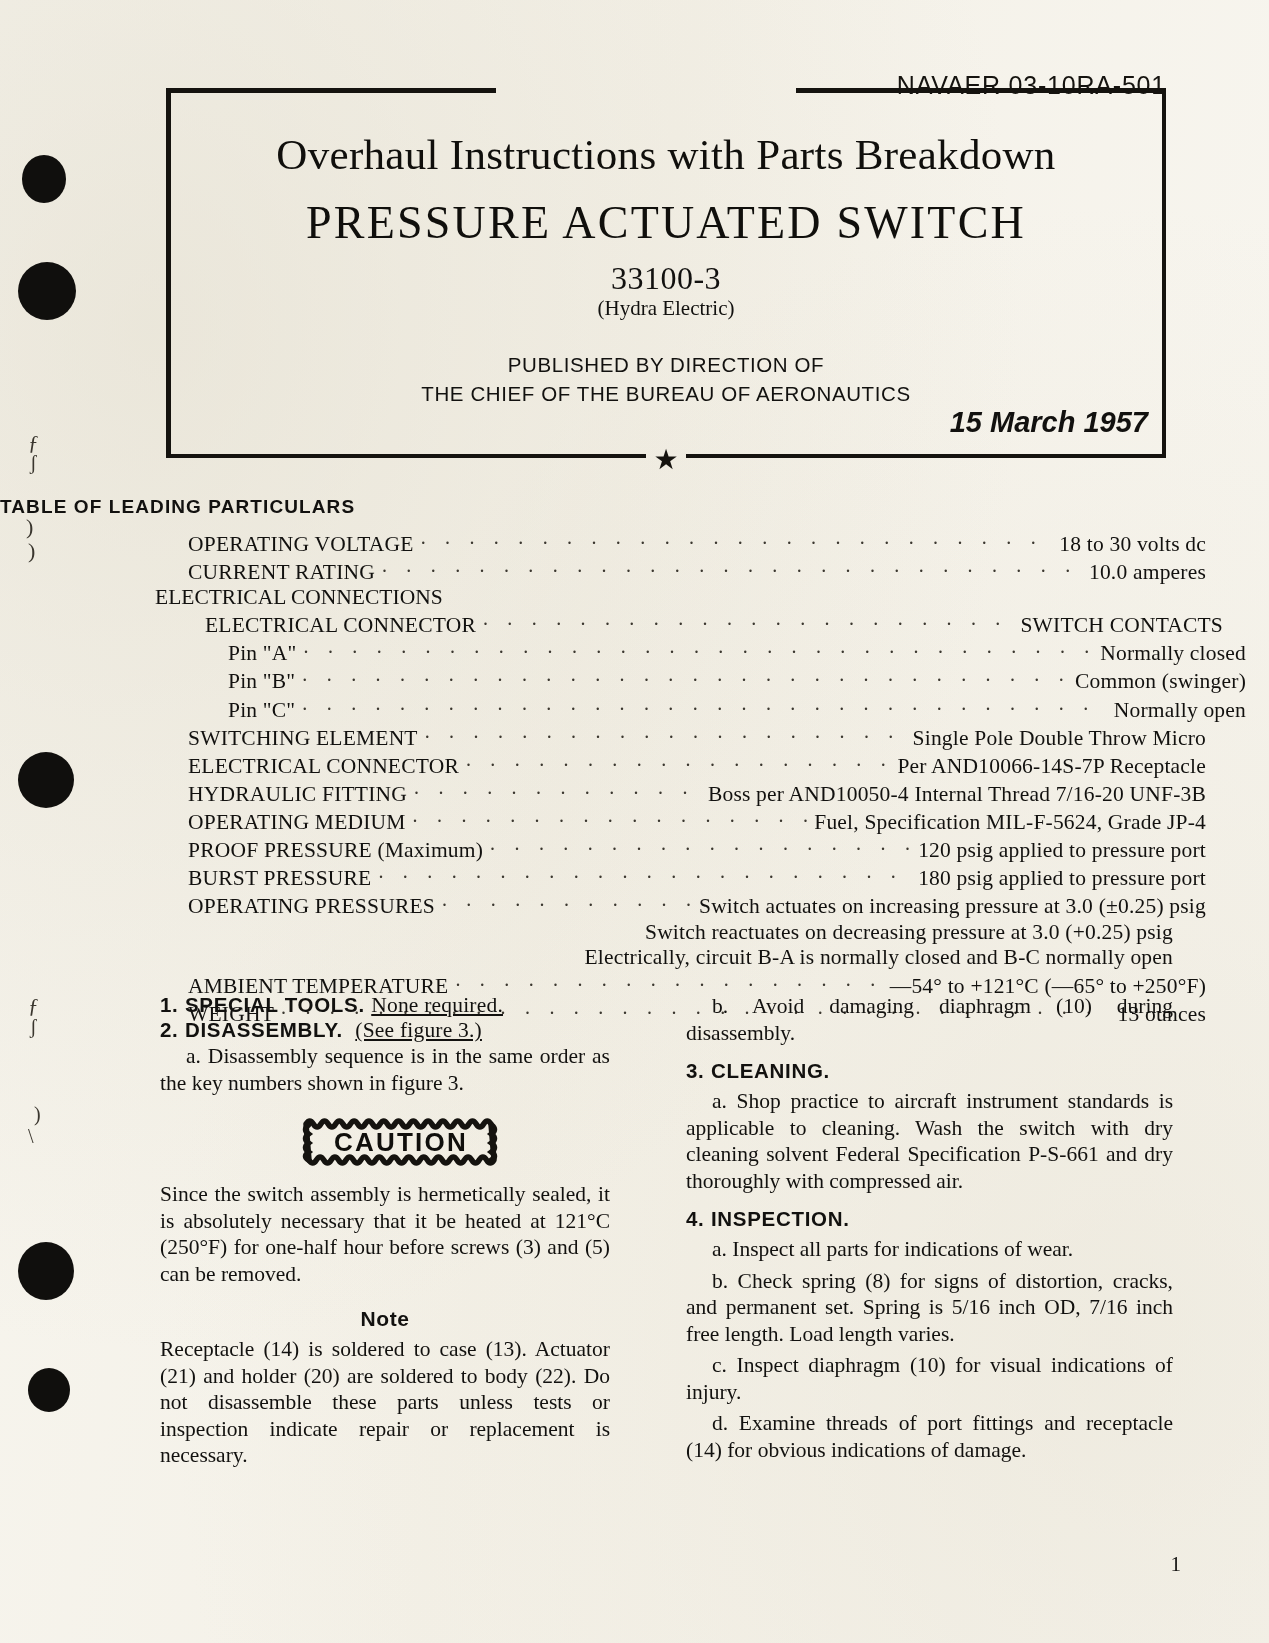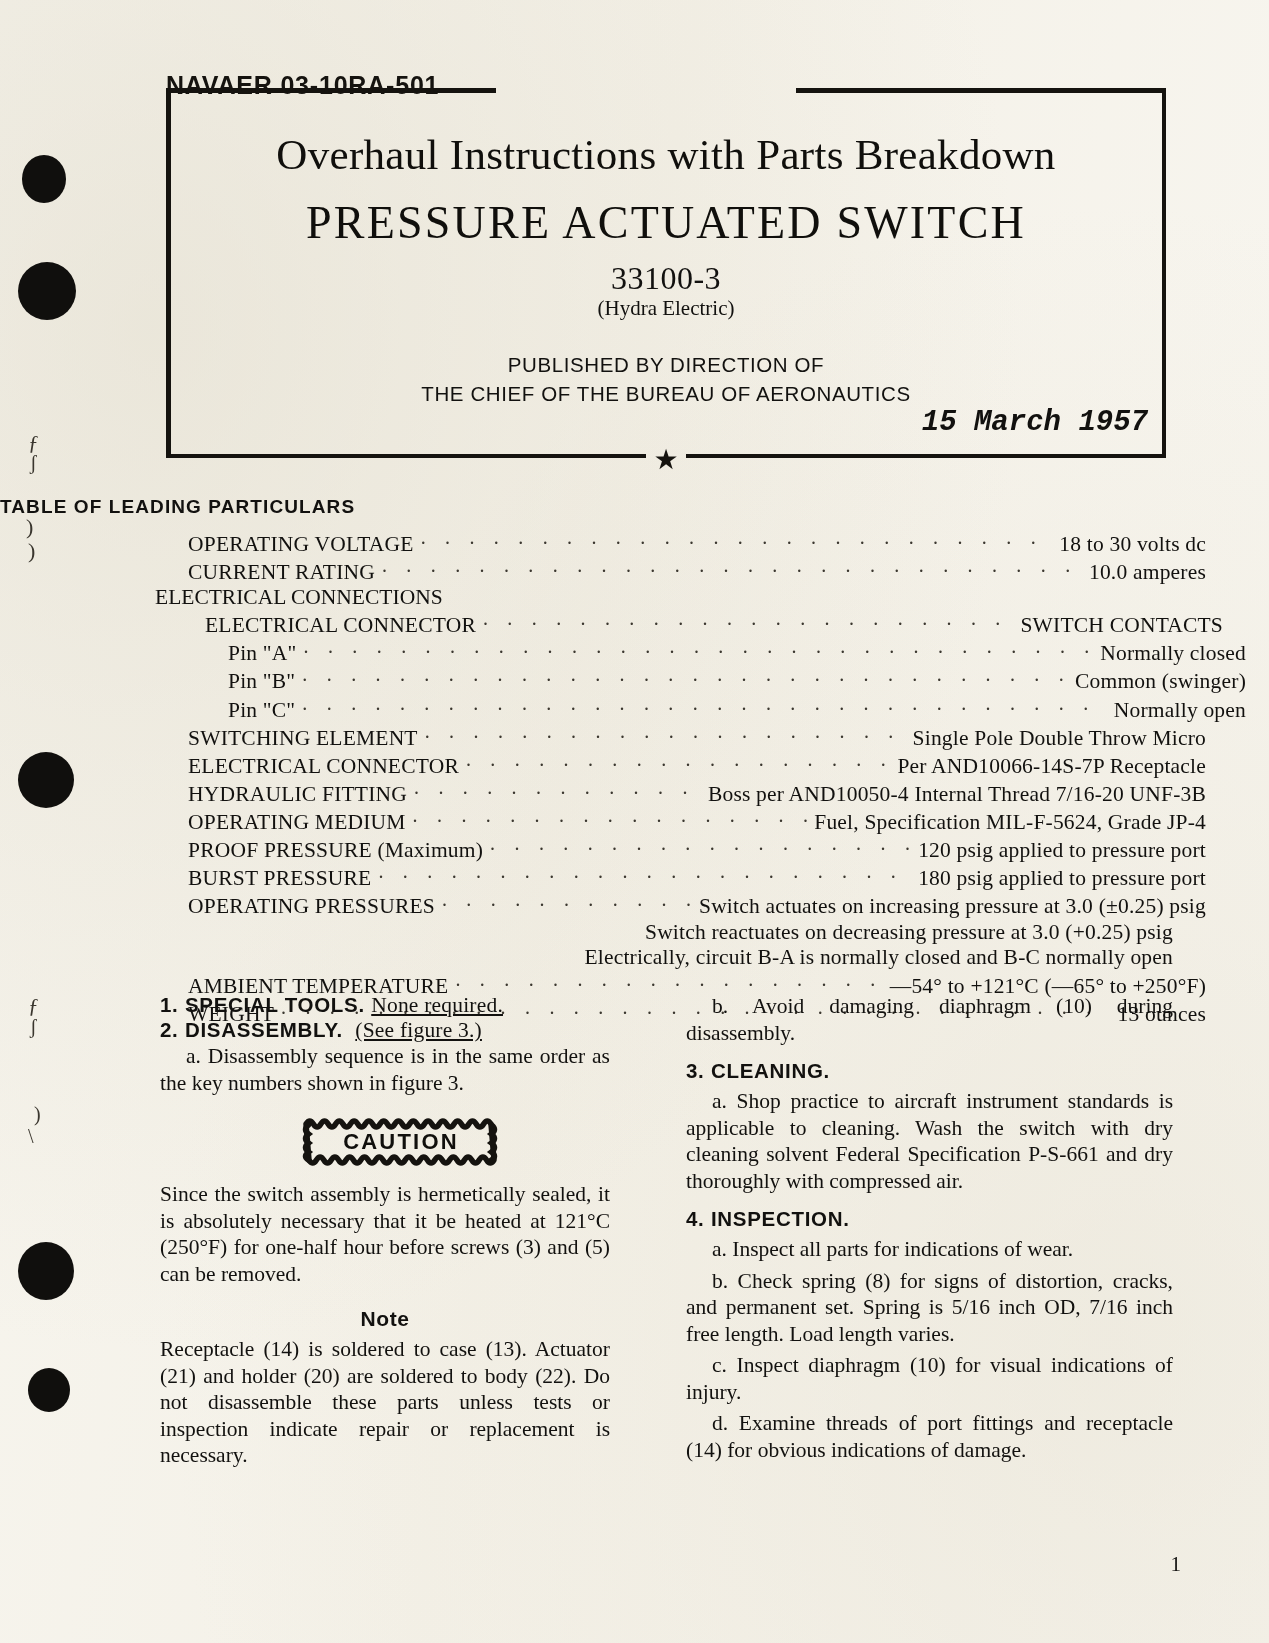--- a/index.html
+++ b/index.html
@@ -70,23 +70,23 @@
   }
   .tf-bottom-right {
     position: absolute; right: 0; bottom: 0; height: 4px; width: 480px;
     background: #15130f;
   }
   .doc-number {
     position: absolute;
     top: -17px;
     left: 0;
     width: 1000px;
-    text-align: left;
-    font-family: "Liberation Sans", sans-serif;
-    font-weight: 700;
+    text-align: right;
+    font-family: "Liberation Sans", sans-serif;
+    font-weight: 400;
     font-size: 25px;
     letter-spacing: 0.8px;
     color: #15130f;
   }
   .star {
     position: absolute;
     bottom: -16px;
     left: 0;
     width: 1000px;
     text-align: center;
@@ -133,21 +133,21 @@
     text-align: center;
     font-family: "Liberation Sans", sans-serif;
     font-size: 20.5px;
     letter-spacing: 0.6px;
     line-height: 1.42;
   }
   .t-date {
     position: absolute;
     top: 318px;
     right: 18px;
-    font-family: Liberation Mono, monospace;
+    font-family: Liberation Sans, sans-serif;
     font-style: italic;
     font-weight: 700;
     font-size: 29px;
   }
 
   
   .tlp-title {
     position: absolute;
     top: 496px; left: 0; width: 1269px;
     font-family: "Liberation Sans", sans-serif;
@@ -258,21 +258,21 @@
     inset: 0;
   }
   .caution-label {
     position: absolute;
     inset: 0;
     display: flex;
     align-items: center;
     justify-content: center;
     font-family: "Liberation Sans", sans-serif;
     font-weight: 700;
-    font-size: 22px;
+    font-size: 26px;
     letter-spacing: 2.2px;
     color: #100f0c;
     padding-left: 2px;
   }
   .note-head {
     font-family: "Liberation Sans", sans-serif;
     font-weight: 700;
     font-size: 21px;
     letter-spacing: 0.6px;
     text-align: center;

